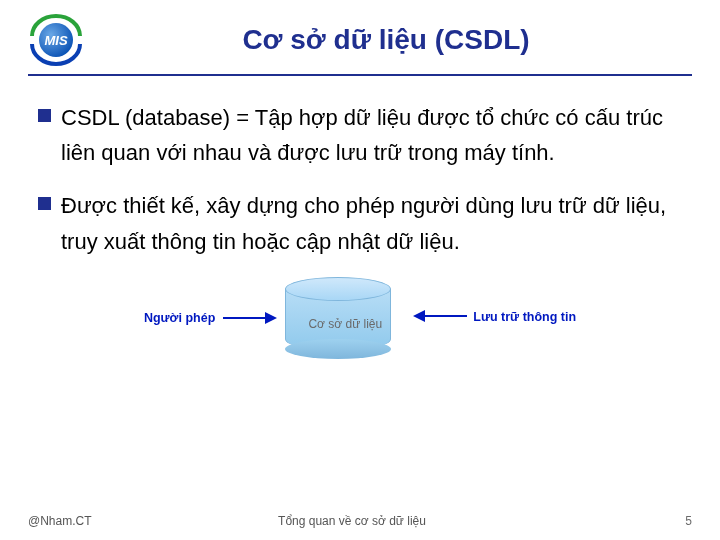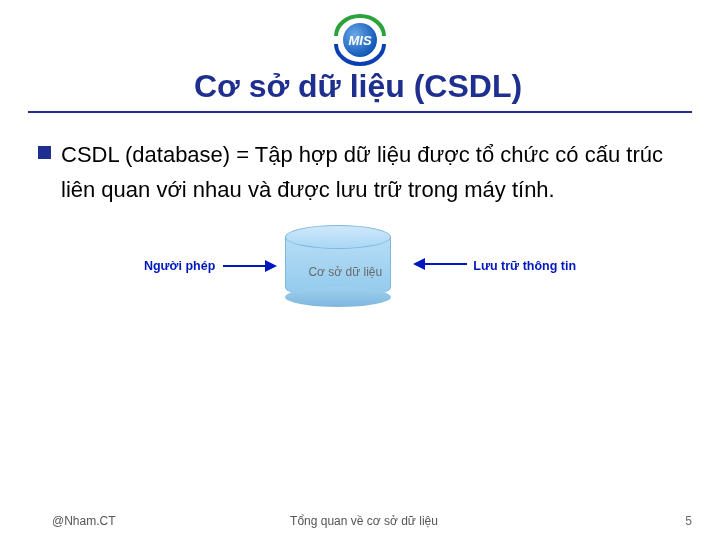--- a/index.html
+++ b/index.html
@@ -1,37 +1,37 @@
 <!DOCTYPE html>
 <html><head>
 <meta charset="utf-8">
 <style>
   * { box-sizing: border-box; margin: 0; padding: 0; }
   html, body { width: 720px; height: 540px; font-family: Arial, sans-serif; background: #fff; color: #000; }
   .slide { width: 720px; height: 540px; position: relative; padding: 12px 28px 0 28px; }
-  .header { display: flex; align-items: center; justify-content: space-between; flex-direction: column; }
+  .header { display: flex; align-items: center; justify-content: space-between; }
   .logo { width: 56px; height: 56px; position: relative; }
-  .title { font-size: 32px; font-weight: bold; color: #1f2f8f; text-align: left; flex: 1; padding-right: 4px; }
+  .title { font-size: 28px; font-weight: bold; color: #1f2f8f; text-align: center; flex: 1; padding-right: 4px; }
   .rule { border: none; border-top: 2.5px solid #1f2f8f; margin-top: 6px; }
   .content { padding: 24px 10px 0 10px; }
   .bullet { display: flex; align-items: flex-start; margin-bottom: 18px; }
   .bullet .sq { width: 13px; height: 13px; background: #1f2f8f; margin-top: 9px; margin-right: 10px; flex: 0 0 auto; }
   .bullet .txt { font-size: 22px; line-height: 1.6; color: #000; }
   .diagram { display: flex; align-items: center; justify-content: center; margin-top: 2px; gap: 8px; }
   .lbl-left { font-size: 12.5px; color: #0018c0; font-weight: bold; }
   .arrow-left svg { display: block; }
   .cyl-wrap { position: relative; width: 120px; height: 82px; }
   .cyl-top { position: absolute; left: 0; top: 0; width: 106px; height: 24px; border-radius: 50%; background: linear-gradient(#cfe8fb, #a9d7f6); border: 1px solid #7fb6dc; }
   .cyl-body { position: absolute; left: 0; top: 12px; width: 106px; height: 62px; background: linear-gradient(#b7ddf6, #8fc9ec); border-left: 1px solid #7fb6dc; border-right: 1px solid #7fb6dc; border-bottom-left-radius: 53px 12px; border-bottom-right-radius: 53px 12px; }
   .cyl-bot { position: absolute; left: 0; bottom: 0; width: 106px; height: 20px; border-radius: 50%; background: linear-gradient(#9ed1ef, #7fb6dc); }
   .cyl-caption { position: absolute; top: 40px; width: 100%; text-align: center; font-size: 12px; color: #6a6a6a; }
   .arrow-right-col { display: flex; flex-direction: row; gap: 24px; }
   .arrow-row { display: flex; align-items: center; gap: 6px; }
   .lbl-right { font-size: 12.5px; color: #0018c0; font-weight: bold; line-height: 1.25; }
-  .footer { position: absolute; bottom: 12px; left: 28px; right: 28px; display: flex; justify-content: space-between; align-items: center; font-size: 12px; color: #555; margin-left: 24px; }
+  .footer { position: absolute; bottom: 12px; left: 28px; right: 28px; display: flex; justify-content: space-between; align-items: center; font-size: 12px; color: #555; }
   .footer .center { position: absolute; left: 0; right: 16px; text-align: center; }
   .footer .right { color: #6b6b6b; }
 </style>
 </head>
 <body>
 
 <div class="slide">
 
   <div class="header">
     <div class="logo">
@@ -51,20 +51,24 @@
       </svg>
     </div>
     <div class="title">Cơ sở dữ liệu (CSDL)</div>
   </div>
   <hr class="rule">
 
   <div class="content">
     <div class="bullet">
       <div class="sq"></div>
       <div class="txt">CSDL (database) = Tập hợp dữ liệu được tổ chức có cấu trúc liên quan với nhau và được lưu trữ trong máy tính.</div>
+    </div>
+    <div class="bullet">
+      <div class="sq"></div>
+      <div class="txt">Được thiết kế, xây dựng cho phép người dùng lưu trữ dữ liệu, truy xuất thông tin hoặc cập nhật dữ liệu.</div>
     </div>
 
     <div class="diagram">
       <div class="lbl-left">Người phép</div>
       <div class="arrow-left">
         <svg width="54" height="16" viewBox="0 0 54 16">
           <line x1="0" y1="8" x2="42" y2="8" stroke="#0018c0" stroke-width="2.2"></line>
           <polygon points="42,2 54,8 42,14" fill="#0018c0"></polygon>
         </svg>
       </div>

